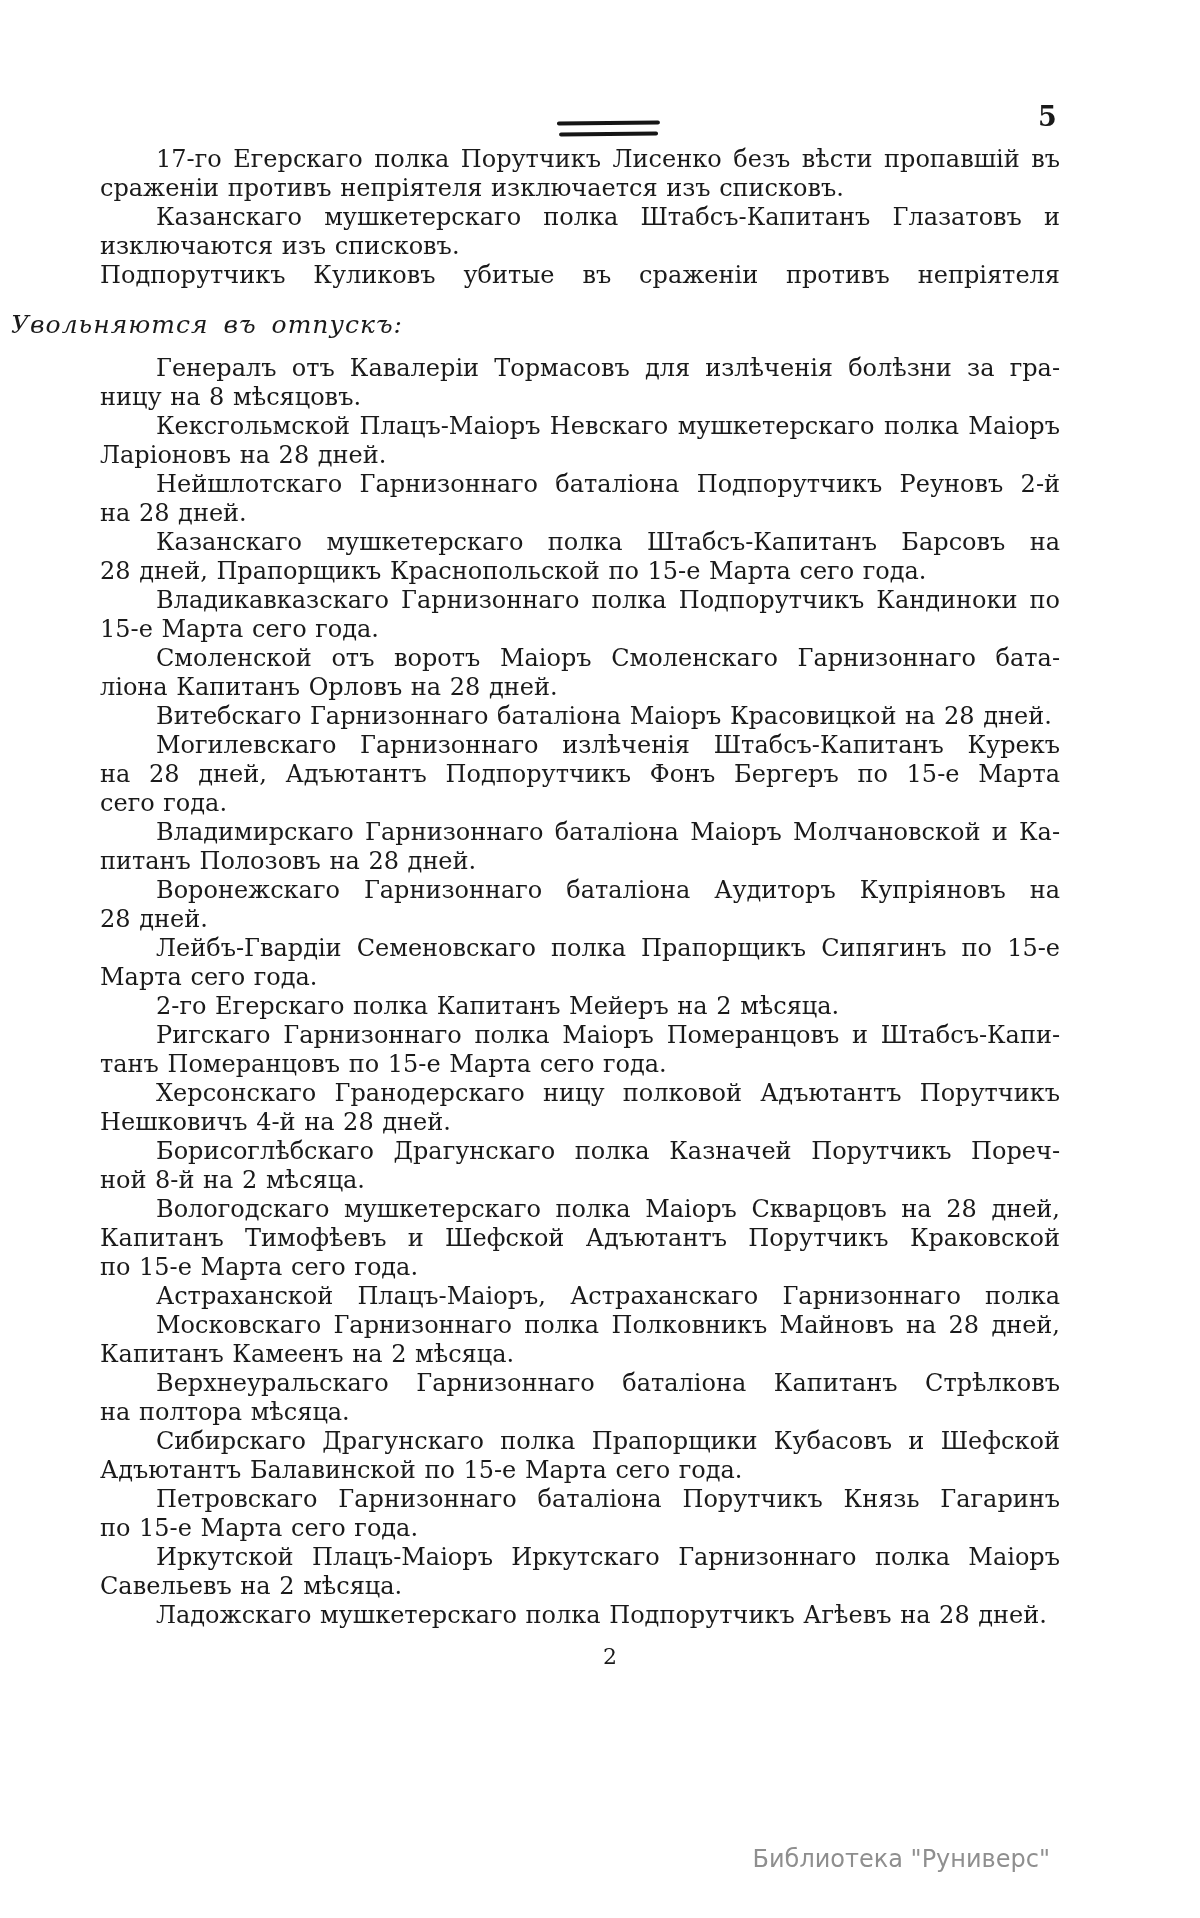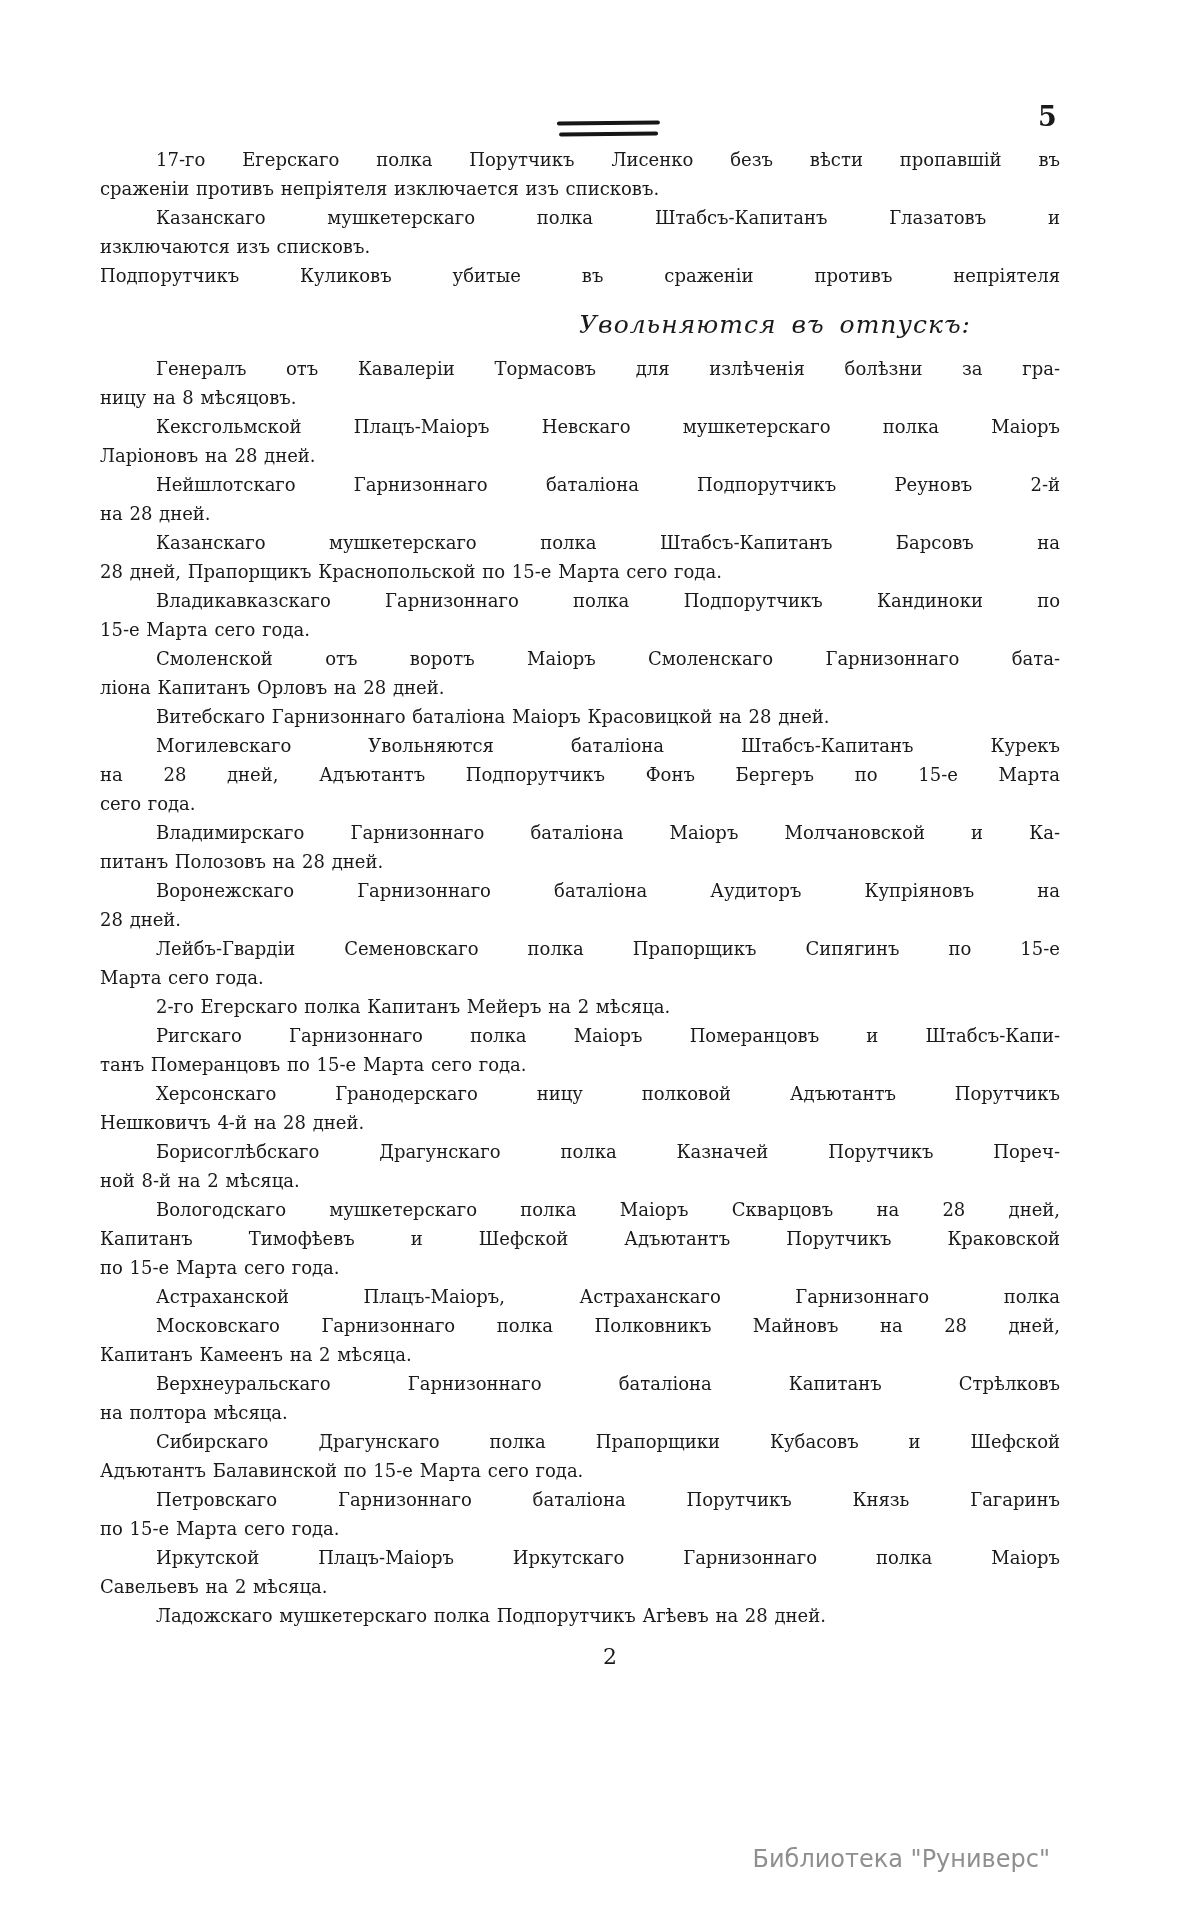--- a/index.html
+++ b/index.html
@@ -44,34 +44,34 @@
     font-weight: bold;
     letter-spacing: 1px;
   }
   .content {
     position: absolute;
     left: 100px;
     top: 145px;
     width: 960px;
   }
   .line {
-    font-size: 18px;
+    font-size: 24px;
     line-height: 29px;
     text-align: justify;
     text-align-last: left;
     word-spacing: 1px;
   }
   .line.just { text-align-last: justify; }
   .line.first { text-indent: 56px; }
   .heading {
     font-style: italic;
     font-size: 25px;
     line-height: 38px;
     margin: 16px 0 10px 0;
-    text-align: right;
+    text-align: left;
     position: relative;
     left: -89px;
     letter-spacing: 1px;
     word-spacing: 6px;
   }
   .signature-mark {
     margin-top: 12px;
     text-align: center;
     position: relative;
     left: 30px;
@@ -137,21 +137,21 @@
           <div class="line">15-е Марта сего года.</div>
         </div>
         <div class="para">
           <div class="line first just">Смоленской отъ воротъ Маіоръ Смоленскаго Гарнизоннаго бата-</div>
           <div class="line">ліона Капитанъ Орловъ на 28 дней.</div>
         </div>
         <div class="para">
           <div class="line first">Витебскаго Гарнизоннаго баталіона Маіоръ Красовицкой на 28 дней.</div>
         </div>
         <div class="para">
-          <div class="line first just">Могилевскаго Увольняются баталіона Штабсъ-Капитанъ Курекъ</div>
+          <div class="line first just">Могилевскаго Гарнизоннаго излѣченія Штабсъ-Капитанъ Курекъ</div>
           <div class="line just">на 28 дней, Адъютантъ Подпорутчикъ Фонъ Бергеръ по 15-е Марта</div>
           <div class="line">сего года.</div>
         </div>
         <div class="para">
           <div class="line first just">Владимирскаго Гарнизоннаго баталіона Маіоръ Молчановской и Ка-</div>
           <div class="line">питанъ Полозовъ на 28 дней.</div>
         </div>
         <div class="para">
           <div class="line first just">Воронежскаго Гарнизоннаго баталіона Аудиторъ Купріяновъ на</div>
           <div class="line">28 дней.</div>

